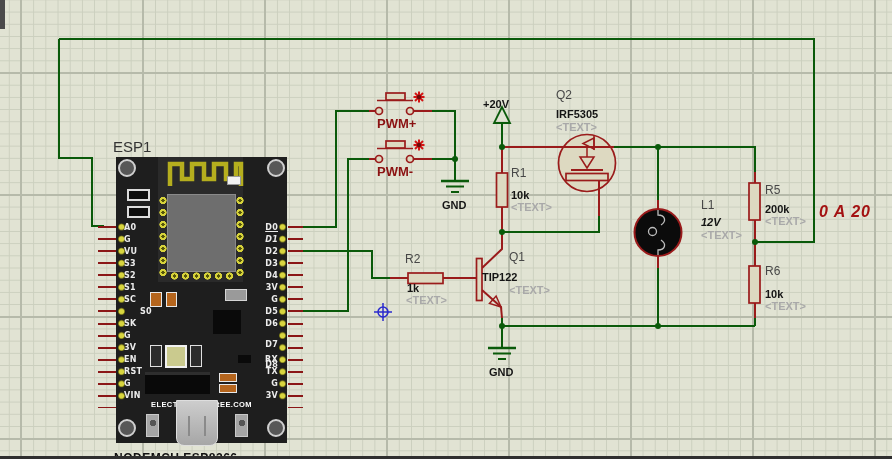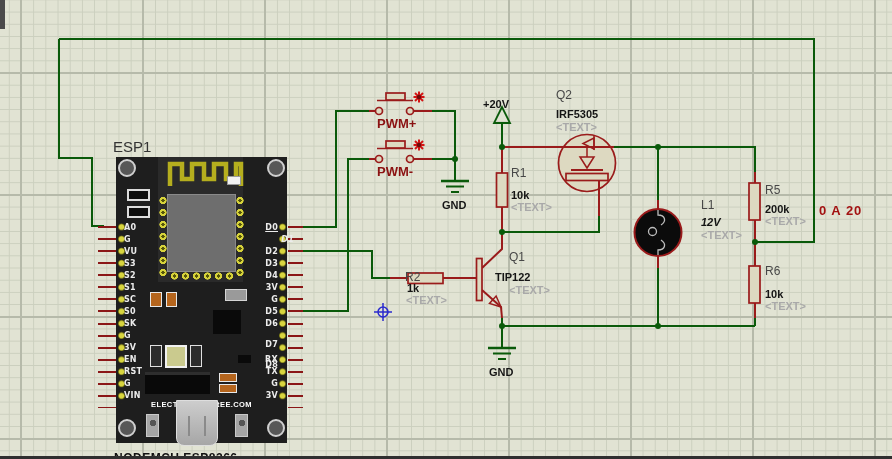--- a/index.html
+++ b/index.html
@@ -33,21 +33,21 @@
   .gnd{stroke:var(--wire);fill:none;}
   .pw{stroke:var(--wire);stroke-width:1.8;fill:none;}
   .act{stroke:var(--actuator-red);stroke-width:2;fill:none;}
   .mark{stroke:var(--marker-blue);stroke-width:1.5;fill:none;}
   .fil{stroke:#bdbdbd;stroke-width:1.3;fill:none;}
   
   .ref{font-size:12px;color:var(--text-ref);white-space:nowrap;}
   .val{font-size:11px;font-weight:bold;color:var(--text-dark);white-space:nowrap;}
   .ph{font-size:11px;font-weight:bold;color:var(--text-placeholder);white-space:nowrap;}
   .netlbl{font-size:13px;font-weight:bold;color:var(--label-maroon);white-space:nowrap;}
-  .biglbl{font-size:13px;font-weight:bold;color:var(--net-red);letter-spacing:1px;white-space:nowrap;}
+  .biglbl{font-size:16px;font-weight:bold;color:var(--net-red);letter-spacing:1px;white-space:nowrap;font-style:italic;}
   
   .board{left:116px;top:157px;width:171px;height:286px;background:var(--board);}
   .hole{width:18px;height:18px;border-radius:50%;background:#575757;border:2px solid #cfcfcf;box-sizing:border-box;}
   .module{left:158px;top:157px;width:85px;height:125px;background:#2a2a2a;}
   .shield{left:167px;top:194px;width:69px;height:78px;background:var(--shield);border:1px solid #8a8a8a;box-sizing:border-box;}
   .padcol{width:8px;background-image:radial-gradient(circle at 4px 4.5px,#55550a 1.5px,var(--pad) 1.6px 3.4px,transparent 3.8px);background-size:8px 12px;}
   .padrow{height:8px;background-image:radial-gradient(circle at 4.5px 4px,#55550a 1.5px,var(--pad) 1.6px 3.4px,transparent 3.8px);background-size:11px 8px;}
   .stubs{width:18px;height:182px;background-image:repeating-linear-gradient(to bottom,#8b1717 0 2px,transparent 2px 12.07px);}
   .dots{width:9px;height:182px;background-image:radial-gradient(circle at 4.5px 5px,#d8d53f 2.3px,#5f5f10 3.3px,transparent 3.8px);background-size:9px 12.07px;}
   .pinlbl{position:absolute;font-size:8px;font-weight:bold;color:#ececec;font-family:"DejaVu Sans",sans-serif;letter-spacing:.3px;line-height:9px;}
@@ -237,31 +237,31 @@
   <div class="abs dots" style="left:116.5px;top:222px;"></div>
   <div class="abs dots" style="left:277.5px;top:222px;"></div>
 
   <div class="pinlbl" style="left:124px;top:223px;">A0</div>
   <div class="pinlbl" style="left:124px;top:235px;">G</div>
   <div class="pinlbl" style="left:124px;top:247px;">VU</div>
   <div class="pinlbl" style="left:124px;top:259px;">S3</div>
   <div class="pinlbl" style="left:124px;top:271px;">S2</div>
   <div class="pinlbl" style="left:124px;top:283px;">S1</div>
   <div class="pinlbl" style="left:124px;top:295px;">SC</div>
-  <div class="pinlbl" style="left:124px;top:307px;">S0</div>
+  <div class="pinlbl" style="left:140px;top:307px;">S0</div>
   <div class="pinlbl" style="left:124px;top:319px;">SK</div>
   <div class="pinlbl" style="left:124px;top:331px;">G</div>
   <div class="pinlbl" style="left:124px;top:343px;">3V</div>
   <div class="pinlbl" style="left:124px;top:355px;">EN</div>
   <div class="pinlbl" style="left:124px;top:367px;">RST</div>
   <div class="pinlbl" style="left:124px;top:379px;">G</div>
   <div class="pinlbl" style="left:124px;top:391px;">VIN</div>
 
   <div class="pinlbl r" style="left:252px;top:223px;text-decoration:underline;">D0</div>
-  <div class="pinlbl r" style="left:268px;top:235px;font-style:italic;">D1</div>
+  <div class="pinlbl r" style="left:252px;top:235px;font-style:italic;">D1</div>
   <div class="pinlbl r" style="left:252px;top:247px;">D2</div>
   <div class="pinlbl r" style="left:252px;top:259px;">D3</div>
   <div class="pinlbl r" style="left:252px;top:271px;">D4</div>
   <div class="pinlbl r" style="left:252px;top:283px;">3V</div>
   <div class="pinlbl r" style="left:252px;top:295px;">G</div>
   <div class="pinlbl r" style="left:252px;top:307px;">D5</div>
   <div class="pinlbl r" style="left:252px;top:319px;">D6</div>
   <div class="pinlbl r" style="left:252px;top:331px;margin-top:9px;">D7</div>
   <div class="pinlbl r" style="left:252px;top:360px;">D8</div>
   <div class="pinlbl r" style="left:252px;top:355px;">RX</div>
@@ -275,26 +275,26 @@
   <div class="abs val" style="left:483px;top:98px;">+20V</div>
 
   <div class="abs ref" style="left:556px;top:88px;">Q2</div>
   <div class="abs val" style="left:556px;top:108px;">IRF5305</div>
   <div class="abs ph" style="left:556px;top:121px;">&lt;TEXT&gt;</div>
 
   <div class="abs ref" style="left:511px;top:166px;">R1</div>
   <div class="abs val" style="left:511px;top:189px;">10k</div>
   <div class="abs ph" style="left:511px;top:201px;">&lt;TEXT&gt;</div>
 
-  <div class="abs ref" style="left:405px;top:252px;margin-top:18px;">R2</div>
+  <div class="abs ref" style="left:405px;top:252px;">R2</div>
   <div class="abs val" style="left:407px;top:282px;">1k</div>
   <div class="abs ph" style="left:406px;top:294px;">&lt;TEXT&gt;</div>
 
   <div class="abs ref" style="left:509px;top:250px;">Q1</div>
-  <div class="abs val" style="left:495px;top:271px;">TIP122</div>
+  <div class="abs val" style="left:482px;top:271px;">TIP122</div>
   <div class="abs ph" style="left:509px;top:284px;">&lt;TEXT&gt;</div>
 
   <div class="abs val" style="left:489px;top:366px;">GND</div>
 
   <div class="abs ref" style="left:701px;top:198px;">L1</div>
   <div class="abs val" style="left:701px;top:216px;font-style:italic;">12V</div>
   <div class="abs ph" style="left:701px;top:229px;">&lt;TEXT&gt;</div>
 
   <div class="abs ref" style="left:765px;top:183px;">R5</div>
   <div class="abs val" style="left:765px;top:203px;">200k</div>

